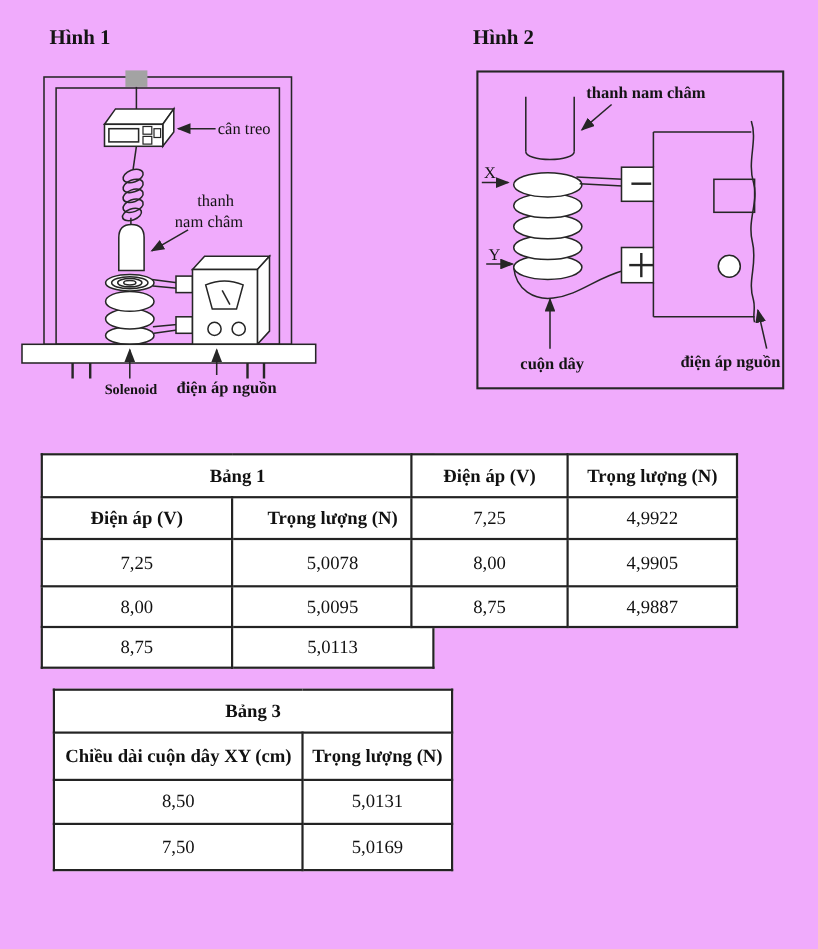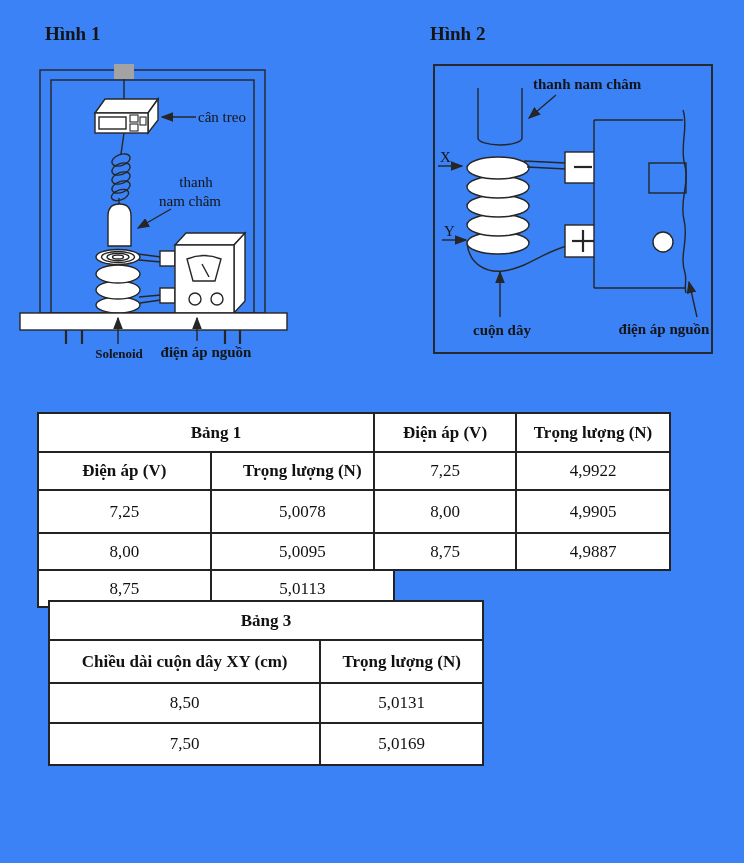--- a/index.html
+++ b/index.html
@@ -1,16 +1,16 @@
 <!DOCTYPE html>
 <html><head>
 <meta charset="utf-8">
 <style>
   html,body{margin:0;padding:0;background:#ffffff;}
-  .page{position:relative;width:744px;height:863px;background:#3b82f6;overflow:hidden;
+  .page{position:relative;width:744px;height:863px;background:#f0abfc;overflow:hidden;
         font-family:"Liberation Serif",serif;color:#111;}
   .fig{position:absolute;top:0;}
   .fig1{left:0;}
   .fig2{left:415px;}
 
   
   .ln{fill:none;stroke:#262626;stroke-width:1.4;}
   .ln2{fill:none;stroke:#262626;stroke-width:1.9;}
   .lnf{fill:#ffffff;stroke:#262626;stroke-width:1.4;}
   .lnt{fill:#ffffff;stroke:#262626;stroke-width:1.1;}
@@ -23,21 +23,21 @@
 
   
   .data-table{position:absolute;border-collapse:collapse;background:#fff;table-layout:fixed;
               font-family:"Liberation Serif",serif;color:#111;}
   .data-table td,.data-table th{border:2px solid #232323;text-align:center;vertical-align:middle;
               font-size:17px;padding:0;}
   .data-table th{font-weight:bold;}
   .tbl-title{font-weight:bold;font-size:18px;}
   .t1{left:37px;top:412px;width:358px;}
   .t2{left:373px;top:412px;width:298px;}
-  .t3{left:48px;top:600px;width:436px;}
+  .t3{left:48px;top:626px;width:364px;}
   .t1 .c1{width:48.5%;} .t2 .c1{width:48%;} .t3 .c1{width:62.5%;}
   .tA tr:nth-child(1){height:39px;}
   .tA tr:nth-child(2){height:38px;}
   .tA tr:nth-child(3){height:43px;}
   .tA tr:nth-child(4){height:37px;}
   .tA tr:nth-child(5){height:37px;}
   .tB tr:nth-child(1){height:39px;}
   .tB tr:nth-child(2){height:43px;}
   .tB tr:nth-child(3){height:40px;}
   .tB tr:nth-child(4){height:42px;}

